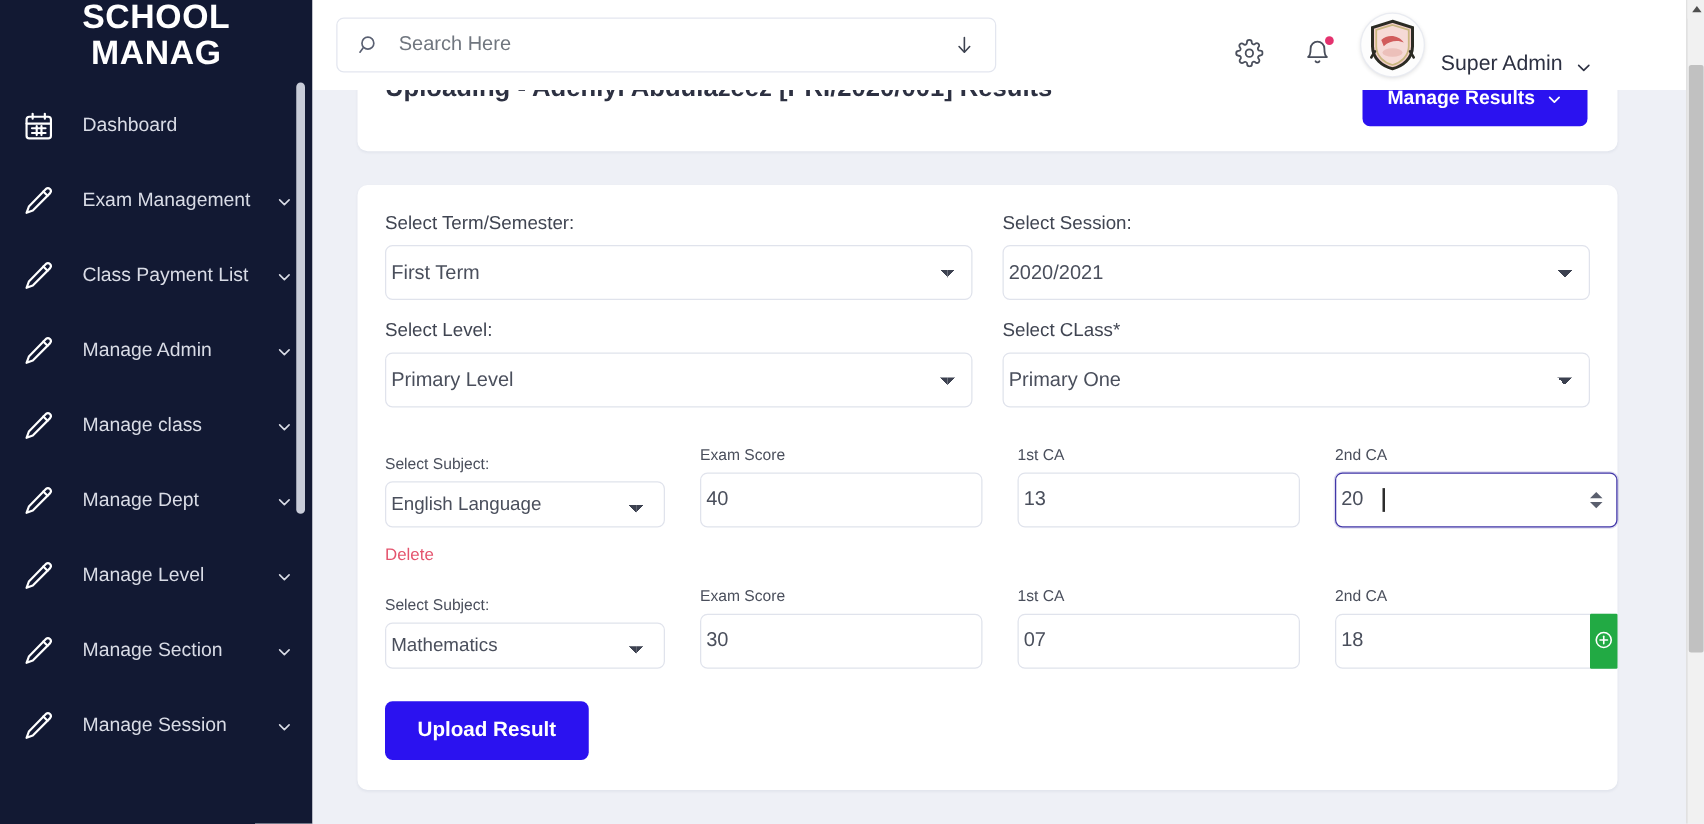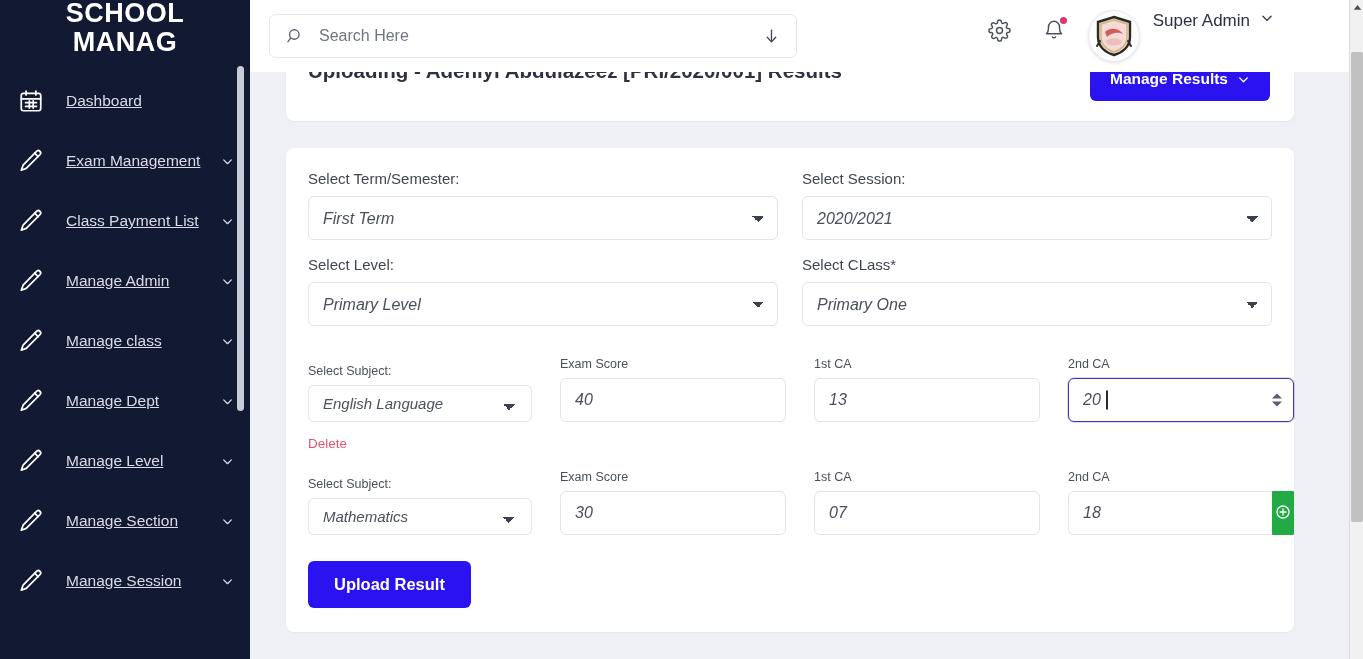--- a/index.html
+++ b/index.html
@@ -38,21 +38,21 @@
     font-size: 15.5px;
     cursor: pointer;
     position: relative;
   }
   .nav-icon {
     width: 34px; min-width: 34px;
     display: flex; align-items: center; justify-content: center;
     margin-right: 18px;
   }
   .nav-icon svg { display: block; }
-  .nav-label { flex: 1; white-space: nowrap; text-decoration: underline; }
+  .nav-label { flex: 1; white-space: nowrap; }
   .nav-caret {
     width: 14px; min-width: 14px;
     display: flex; align-items: center; justify-content: center;
     color: #d9dce6;
   }
   .nav-caret svg { display: block; }
 
   
   #sidebar-scrollbar {
     position: absolute; right: 6px; top: 62px;
@@ -92,21 +92,21 @@
     font-size: 16px;
     color: #0f172a;
     margin-left: 14px;
     background: transparent;
   }
   #search-input::placeholder { color: #70767f; }
   #download-icon { color: #3d4250; display:flex; }
 
   #topbar-right {
     margin-left: auto;
-    display: flex; align-items: flex-start;
+    display: flex; align-items: flex-end;
     padding-right: 75px;
   }
   .topbar-icon-btn {
     width: 38px; height: 38px;
     display: flex; align-items: center; justify-content: center;
     color: #4a4f5c; cursor: pointer;
     position: relative;
     margin-right: 16px;
   }
   #notif-dot {
@@ -236,23 +236,22 @@
   }
   .sel, .inp {
     width: 100%;
     height: 44px;
     border: 1px solid #e0e3ec;
     border-radius: 6px;
     background: #ffffff;
     font-family: "Liberation Sans", sans-serif;
     font-size: 16px;
     color: #4a4f5c;
-    padding: 0 14px;
+    padding: 0 4px;
     outline: none;
-    font-style: italic;
   }
   .sel {
     appearance: none;
     -webkit-appearance: none;
     background-image:
       linear-gradient(45deg, transparent 50%, #3c4150 50%),
       linear-gradient(135deg, #3c4150 50%, transparent 50%);
     background-position:
       calc(100% - 19px) 19px,
       calc(100% - 13px) 19px;

